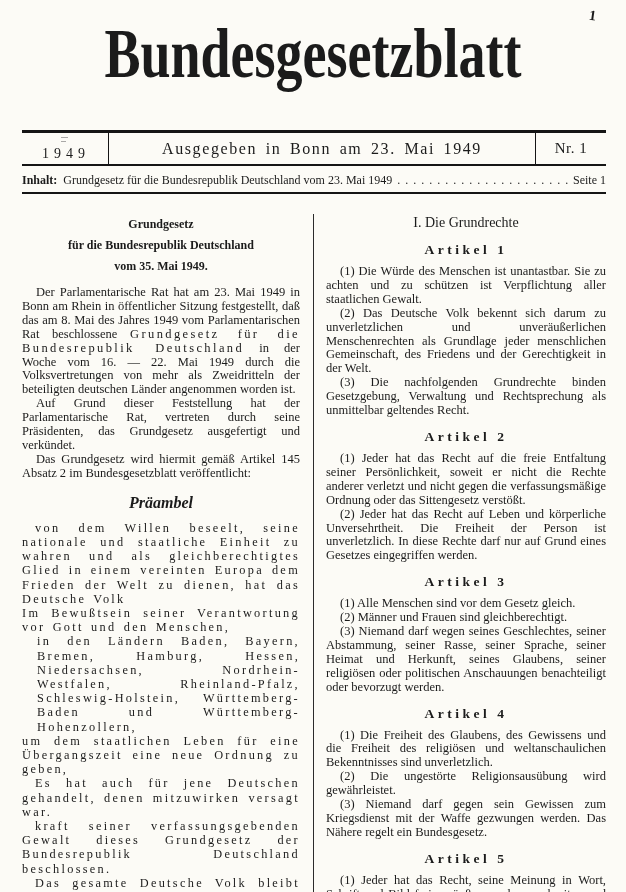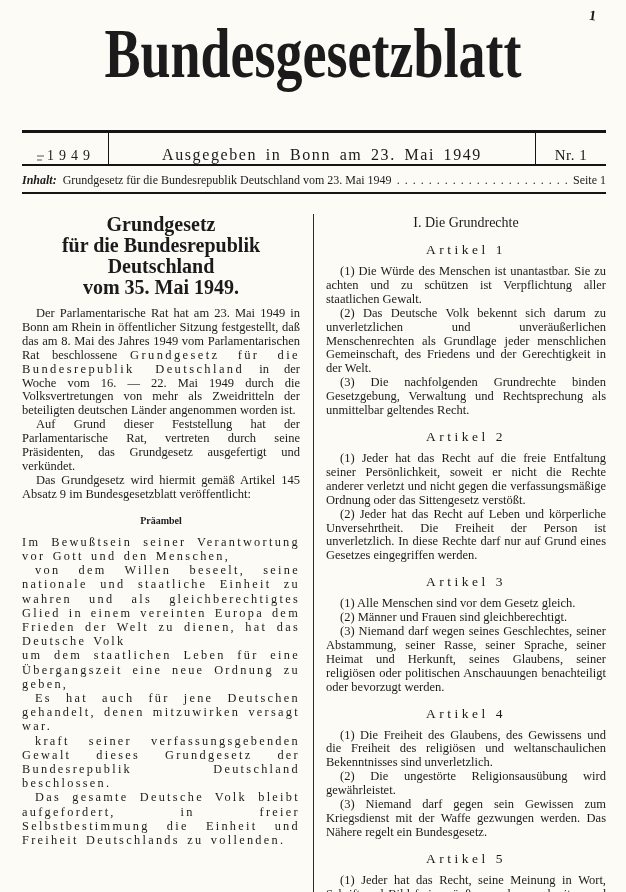--- a/index.html
+++ b/index.html
@@ -36,21 +36,21 @@
   }
   
   .issue-bar {
     margin:28px 20px 0 22px;
     border-top:3px solid #151515;
     border-bottom:2px solid #151515;
     display:flex;
     align-items:stretch;
     height:31px;
   }
-  .issue-cell { display:flex; align-items:flex-end; justify-content:center; }
+  .issue-cell { display:flex; align-items:center; justify-content:center;flex-direction:column; }
   .year-cell {
     width:84px;
     border-right:1.5px solid #151515;
     font-size:14px;
     letter-spacing:5px;
     padding-left:2px;
   }
   .artifact { display:inline-block; width:9px; height:10px; margin-right:1px; position:relative; opacity:.55; flex:0 0 auto; }
   .artifact::before, .artifact::after { content:""; position:absolute; left:0; background:#666; height:1.5px; }
   .artifact::before { top:1px; width:7px; }
@@ -70,64 +70,66 @@
   
   .contents-line {
     margin:7px 20px 0 22px;
     display:flex;
     align-items:baseline;
     font-size:12px;
     white-space:nowrap;
     padding-bottom:4px;
     border-bottom:2.5px solid #151515;
   }
-  .contents-label { font-weight:bold; margin-right:6px;font-style:italic; }
+  .contents-label { font-weight:bold; margin-right:6px; }
   .contents-dots { flex:1; overflow:hidden; margin:0 5px; letter-spacing:1px; color:#2a2a2a; }
   
   .body {
     display:flex;
     margin:20px 18px 0 22px;
     height:682px;
     overflow:hidden;
   }
   .col { box-sizing:border-box; }
   .col-left  { width:278px; }
   .col-right { flex:1; padding-right:2px; }
   .col-divider { width:1px; background:#2b2b2b; margin:0 12px 0 13px; }
 
   p { margin:0; text-align:justify; font-size:12.5px; line-height:13.9px; hyphens:auto; }
   p.indent { text-indent:14px; }
 
-  .doc-heading { text-align:center; font-weight:bold; font-size:20px; line-height:21px; margin-bottom:9px; }
+  .doc-heading { text-align:center; font-weight:bold; font-size:12px; line-height:21px; margin-bottom:9px; }
   .doc-heading div { }
 
   .spaced-inline { letter-spacing:2.4px; word-spacing:3px; }
 
   .praeambel-heading {
-    text-align:center; font-weight:bold; font-size:10px;
+    text-align:center; font-weight:bold; font-size:16px;
     margin:13px 0 9px 0;
+    font-style:italic;
   }
   .gesperrt {
     letter-spacing:2.3px;
     word-spacing:2px;
     font-size:12.3px;
     line-height:14.2px;
   }
   .gesperrt.ind  { text-indent:13px; }
   .gesperrt.block { padding-left:15px; }
 
   .section-heading {
     text-align:center; font-weight:normal; font-size:14px;
     margin:1px 0 4px 0;
   }
   .article-heading {
     text-align:center;
     font-size:13.5px;
     letter-spacing:3.5px;
     margin:11px 0 7px 0;
+    font-weight:bold;
   }
 </style>
 </head>
 <body>
 
 <div class="page">
 
   <div class="corner-mark">1</div>
 
   <header class="masthead">
@@ -159,26 +161,27 @@
     <div class="col col-left">
       <div class="doc-heading">
         <div>Grundgesetz</div>
         <div>für die Bundesrepublik Deutschland</div>
         <div>vom 35. Mai 1949.</div>
       </div>
 
       <p class="indent"><span>Der Parlamentarische Rat hat am 23. Mai 1949 in Bonn am Rhein in öffentlicher Sitzung festgestellt, daß das am 8. Mai des Jahres 1949 vom Parlamentarischen Rat beschlossene </span><span class="spaced-inline">Grundgesetz für die Bundesrepublik Deutschland</span><span> in der Woche vom 16. — 22. Mai 1949 durch die Volksvertretungen von mehr als Zweidritteln der beteiligten deutschen Länder angenommen worden ist.</span></p>
 
       <p class="indent">Auf Grund dieser Feststellung hat der Parlamentarische Rat, vertreten durch seine Präsidenten, das Grundgesetz ausgefertigt und verkündet.</p>
-      <p class="indent">Das Grundgesetz wird hiermit gemäß Artikel 145 Absatz 9 im Bundesgesetzblatt veröffentlicht:</p>
+      <p class="indent">Das Grundgesetz wird hiermit gemäß Artikel 145 Absatz 2 im Bundesgesetzblatt veröffentlicht:</p>
 
       <div class="praeambel-heading">Präambel</div>
 
+      <p class="gesperrt ind">von dem Willen beseelt, seine nationale und staatliche Einheit zu wahren und als gleichberechtigtes Glied in einem vereinten Europa dem Frieden der Welt zu dienen, hat das Deutsche Volk</p>
       <p class="gesperrt">Im Bewußtsein seiner Verantwortung vor Gott und den Menschen,</p>
-      <p class="gesperrt ind">von dem Willen beseelt, seine nationale und staatliche Einheit zu wahren und als gleichberechtigtes Glied in einem vereinten Europa dem Frieden der Welt zu dienen, hat das Deutsche Volk</p>
+      <p class="gesperrt block">in den Ländern Baden, Bayern, Bremen, Hamburg, Hessen, Niedersachsen, Nordrhein-Westfalen, Rheinland-Pfalz, Schleswig-Holstein, Württemberg-Baden und Württemberg-Hohenzollern,</p>
       <p class="gesperrt">um dem staatlichen Leben für eine Übergangszeit eine neue Ordnung zu geben,</p>
       <p class="gesperrt ind">Es hat auch für jene Deutschen gehandelt, denen mitzuwirken versagt war.</p>
       <p class="gesperrt ind">kraft seiner verfassungsgebenden Gewalt dieses Grundgesetz der Bundesrepublik Deutschland beschlossen.</p>
       <p class="gesperrt ind">Das gesamte Deutsche Volk bleibt aufgefordert, in freier Selbstbestimmung die Einheit und Freiheit Deutschlands zu vollenden.</p>
     </div>
 
     <div class="col-divider"></div>
 
     <div class="col col-right">
       <div class="section-heading">I. Die Grundrechte</div>

